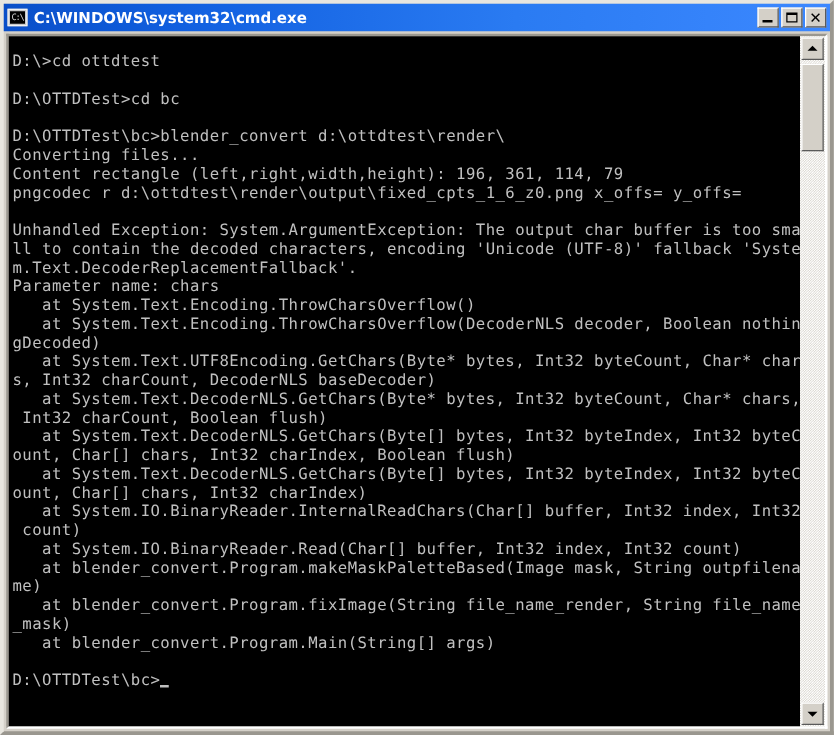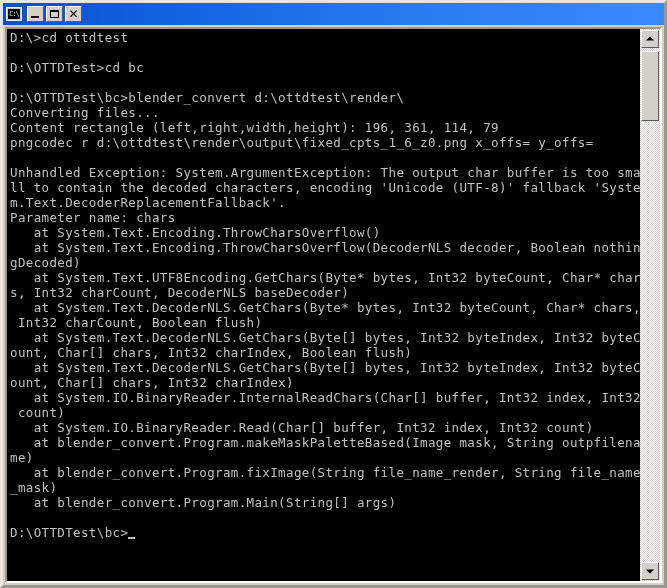--- a/index.html
+++ b/index.html
@@ -138,21 +138,21 @@
     position: absolute;
     left: 0; top: 0;
     width: 633px;
     height: 552px;
     background: #000000;
     overflow: hidden;
   }
   .console-text {
     position: absolute;
     left: 3px;
-    top: 1px;
+    top: 12px;
     margin: 0;
     padding: 0;
     color: #c0c0c0;
     font-family: "DejaVu Sans Mono", monospace;
     font-size: 12.5px;
     line-height: 15px;
     letter-spacing: 0.36px;
     white-space: pre;
     font-weight: normal;
   }
@@ -224,20 +224,21 @@
 </style>
 </head>
 <body>
 
 <div class="window">
 
   <div class="titlebar">
     <div class="title-icon">
       <span class="glyph">C:\</span>
     </div>
+    <div class="title-text">C:\WINDOWS\system32\cmd.exe</div>
     <div class="titlebuttons">
       <div class="tbtn">
         <span class="m"></span>
       </div>
       <div class="tbtn">
         <span class="sq"></span>
       </div>
       <div class="tbtn">
         <span class="x">✕</span>
       </div>

